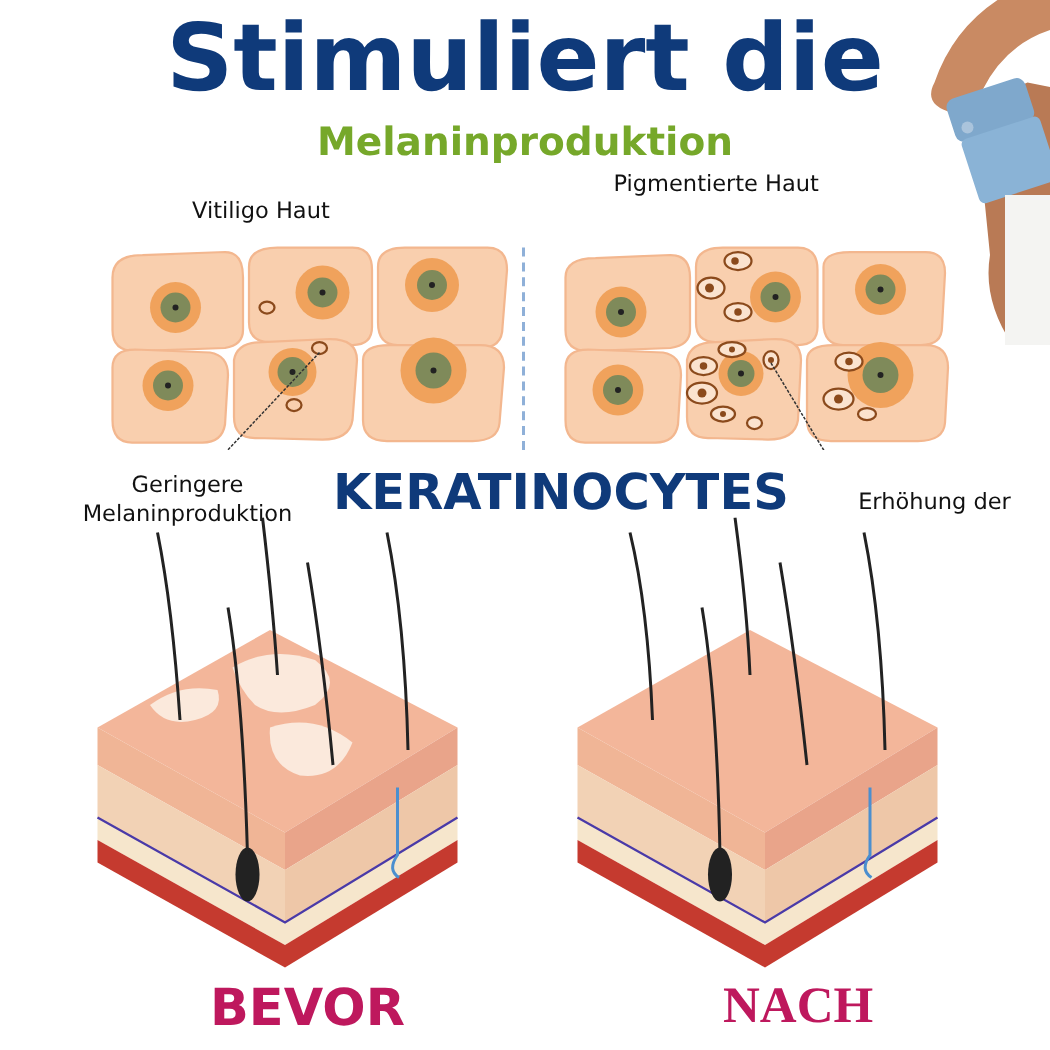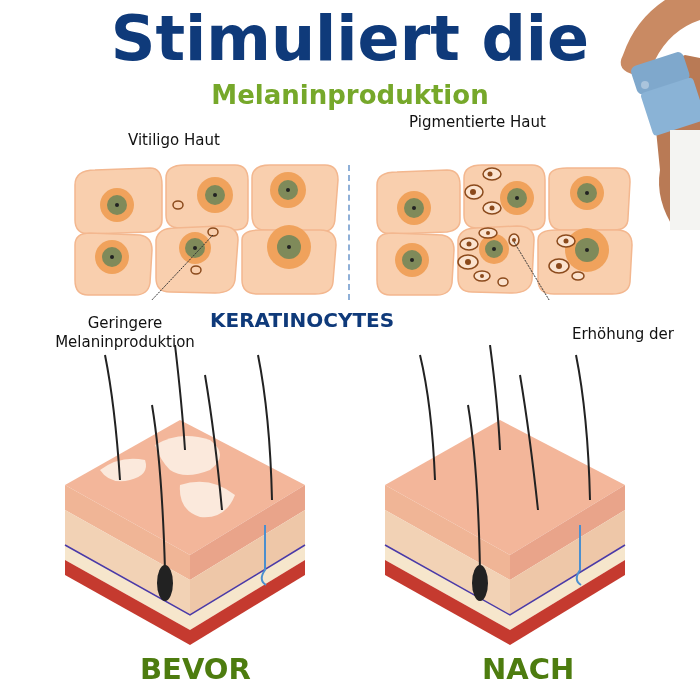--- a/index.html
+++ b/index.html
@@ -2,22 +2,22 @@
 <html><head>
 <meta charset="utf-8">
 <style>
   html,body{margin:0;padding:0;background:#fff;}
   body{width:700px;height:700px;position:relative;overflow:hidden;font-family:"Liberation Sans",sans-serif;}
   .abs{position:absolute;}
   .title{left:0;width:700px;top:2px;text-align:center;font-size:62px;font-weight:bold;color:#0f3a7a;letter-spacing:0px;font-family:"DejaVu Sans",sans-serif;}
   .subtitle{left:0;width:700px;top:80px;text-align:center;font-size:26px;font-weight:bold;color:#76a82a;font-family:"DejaVu Sans",sans-serif;}
   .panel-label{font-size:15px;color:#111;font-family:"DejaVu Sans",sans-serif;}
   .note{font-size:15px;color:#111;text-align:center;line-height:19px;font-family:"DejaVu Sans",sans-serif;}
-  .kera{left:210px;top:308px;font-size:20px;font-weight:bold;color:#0f3a7a;font-family:"DejaVu Sans",sans-serif;text-align:center;}
-  .bottom-label{font-size:29px;font-weight:bold;color:#4d7c0f;font-family:"DejaVu Sans",sans-serif;}
+  .kera{left:222px;top:308px;font-size:33px;font-weight:bold;color:#0f3a7a;font-family:"DejaVu Sans",sans-serif;text-align:center;}
+  .bottom-label{font-size:34px;font-weight:bold;color:#be185d;font-family:"DejaVu Sans",sans-serif;}
   .divider{left:348px;top:165px;width:0;height:135px;border-left:2px dashed #8fb0d8;}
 </style>
 </head>
 <body>
 
 <div class="abs title">Stimuliert die</div>
 <div class="abs subtitle">Melaninproduktion</div>
 
 <svg class="abs" style="left:595px;top:0;" width="105" height="230">
   <path d="M70 0 Q40 20 28 55 Q20 70 40 75 L60 60 Q75 30 105 20 L105 0 Z" fill="#c98a63"></path>
@@ -176,13 +176,13 @@
     <path d="M40 10 Q52 60 55 135"></path>
       <path d="M88 60 Q98 120 100 225"></path>
     <path d="M110 0 Q118 60 120 105"></path>
       <path d="M140 30 Q150 90 158 165"></path>
       <path d="M196 10 Q208 70 210 155"></path>
   </g>
   <path d="M200 180 L200 225 Q193 235 201 240" stroke="#4b8fcf" stroke-width="2" fill="none"></path>
 </svg>
 
 <div class="abs bottom-label" style="left:140px;top:652px;">BEVOR</div>
-<div class="abs bottom-label" style="left:482px;top:652px;">NACH</div>
+<div class="abs bottom-label" style="left:482px;top:652px;font-family:Liberation Serif, serif;">NACH</div>
 
 </body></html>

